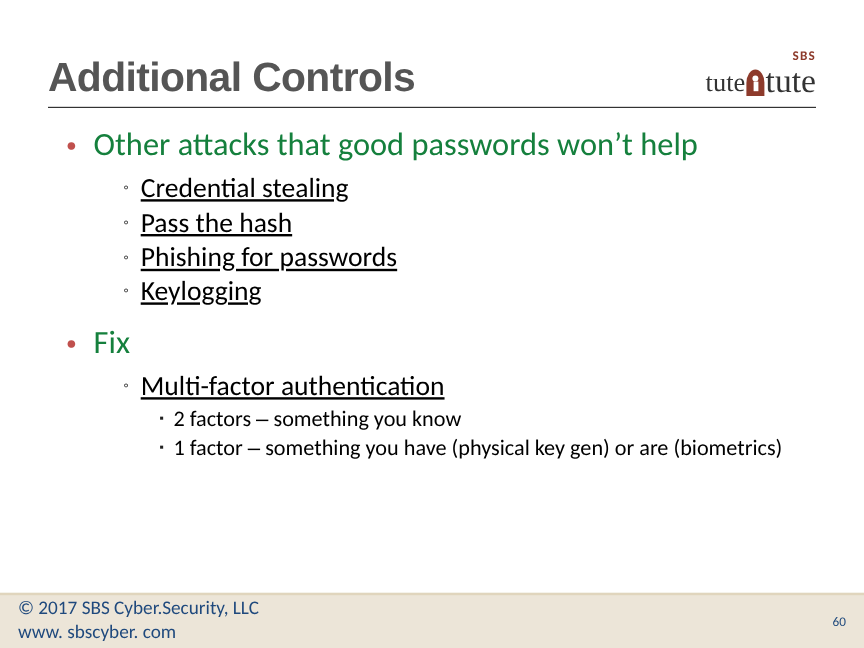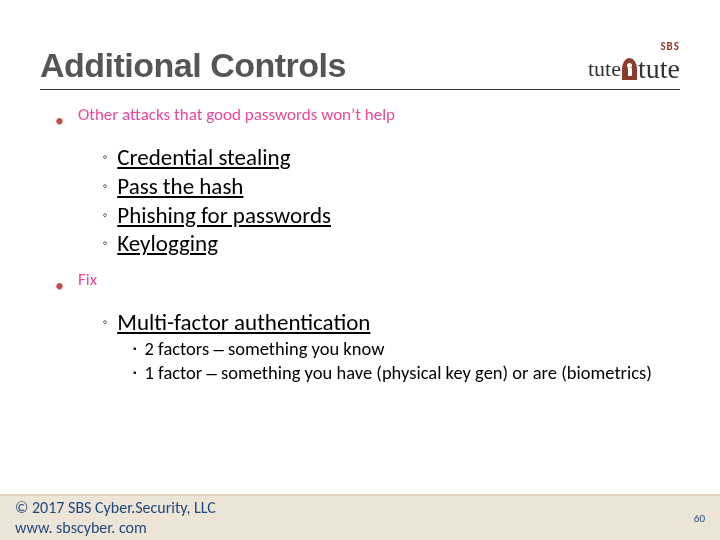--- a/index.html
+++ b/index.html
@@ -15,21 +15,21 @@
   .logo-i-shape::after { content: ""; position: absolute; left: 5px; top: 5px; width: 5px; height: 5px; background: #fff; border-radius: 50%; }
   .logo-i-shape::before { content: ""; position: absolute; left: 5.5px; top: 10px; width: 4px; height: 8px; background: #fff; }
   .logo-tute { font-size: 28px; color: #333; }
   .logo-wrap { display: flex; flex-direction: column; align-items: flex-end; }
 
   .content { position: absolute; top: 105px; left: 55px; right: 40px; }
   ul.main { list-style: none; }
   ul.main > li { margin-bottom: 2px; }
   .bullet-l1 { display: flex; align-items: flex-start; margin-bottom: 6px; }
   .dot { color: #c0504d; font-size: 18px; margin-right: 14px; line-height: 32px; }
-  .l1-text { font-size: 17px; color: #ec4899; line-height: 1.15; }
+  .l1-text { font-size: 27px; color: #15803d; line-height: 1.15; }
   ul.sub1 { list-style: none; margin-left: 48px; margin-top: 2px; }
   ul.sub1 > li { display: flex; align-items: flex-start; }
   .ring { font-size: 12px; color: #333; margin-right: 10px; line-height: 28px; }
   .l2-text { font-size: 23px; color: #000; line-height: 1.25; text-decoration: underline; }
   ul.sub2 { list-style: none; margin-left: 78px; margin-top: 0px; }
   ul.sub2 > li { display: flex; align-items: flex-start; }
   .sq { font-size: 10px; color: #222; margin-right: 8px; line-height: 24px; }
   .l3-text { font-size: 18.5px; color: #000; line-height: 1.25; }
   .dash { font-family: Arial, sans-serif; }
 

